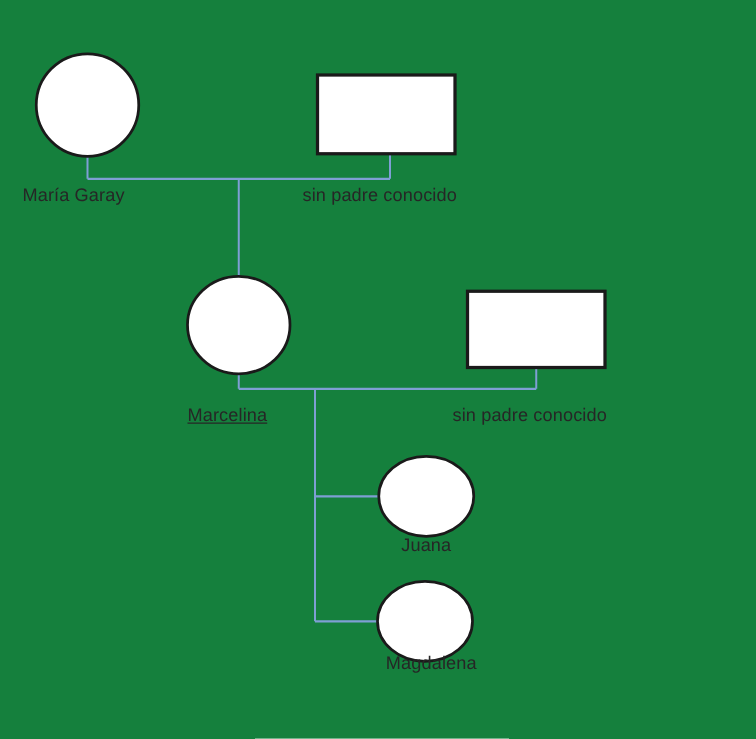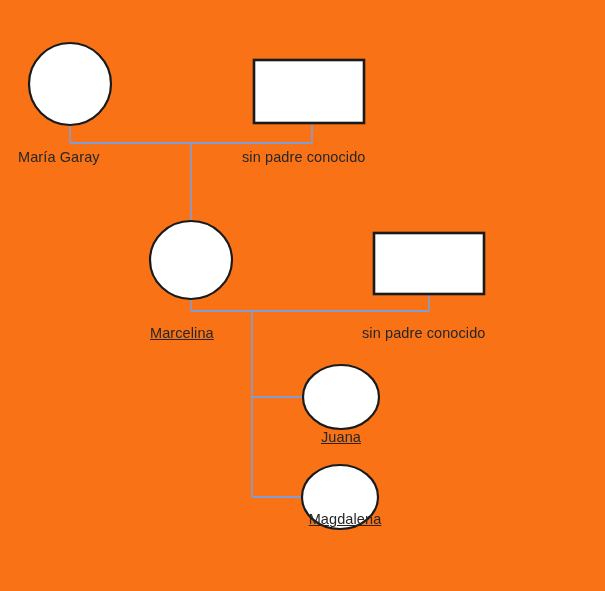--- a/index.html
+++ b/index.html
@@ -9,21 +9,21 @@
     background: #ffffff;
   }
   body {
     font-family: "Liberation Sans", sans-serif;
     -webkit-font-smoothing: antialiased;
   }
   #genogram-canvas {
     position: relative;
     width: 605px;
     height: 591px;
-    background: #f97316;
+    background: #15803d;
     overflow: hidden;
   }
   #genogram-svg {
     position: absolute;
     left: 0;
     top: 0;
     width: 605px;
     height: 591px;
     display: block;
   }
@@ -32,28 +32,27 @@
     font-family: "Liberation Sans", sans-serif;
     font-size: 14.5px;
     line-height: 18px;
     color: #262626;
     white-space: nowrap;
     letter-spacing: 0.1px;
   }
   .node-label.centered {
     text-align: left;
     transform: translateX(-50%);
-    text-decoration: underline;
   }
   .label-maria       { left: 18px;  top: 148px; }
   .label-padre1      { left: 242px; top: 148px; }
   .label-marcelina   { left: 150px; top: 324px; text-decoration: underline; }
   .label-padre2      { left: 362px; top: 324px; }
   .label-juana       { left: 341px; top: 428px; }
-  .label-magdalena   { left: 345px; top: 510px; }
+  .label-magdalena   { left: 345px; top: 522px; }
 </style>
 </head>
 <body>
 
 <div id="genogram-canvas">
 
   <svg id="genogram-svg" viewBox="0 0 605 591" xmlns="http://www.w3.org/2000/svg">
 
     <g>
 

